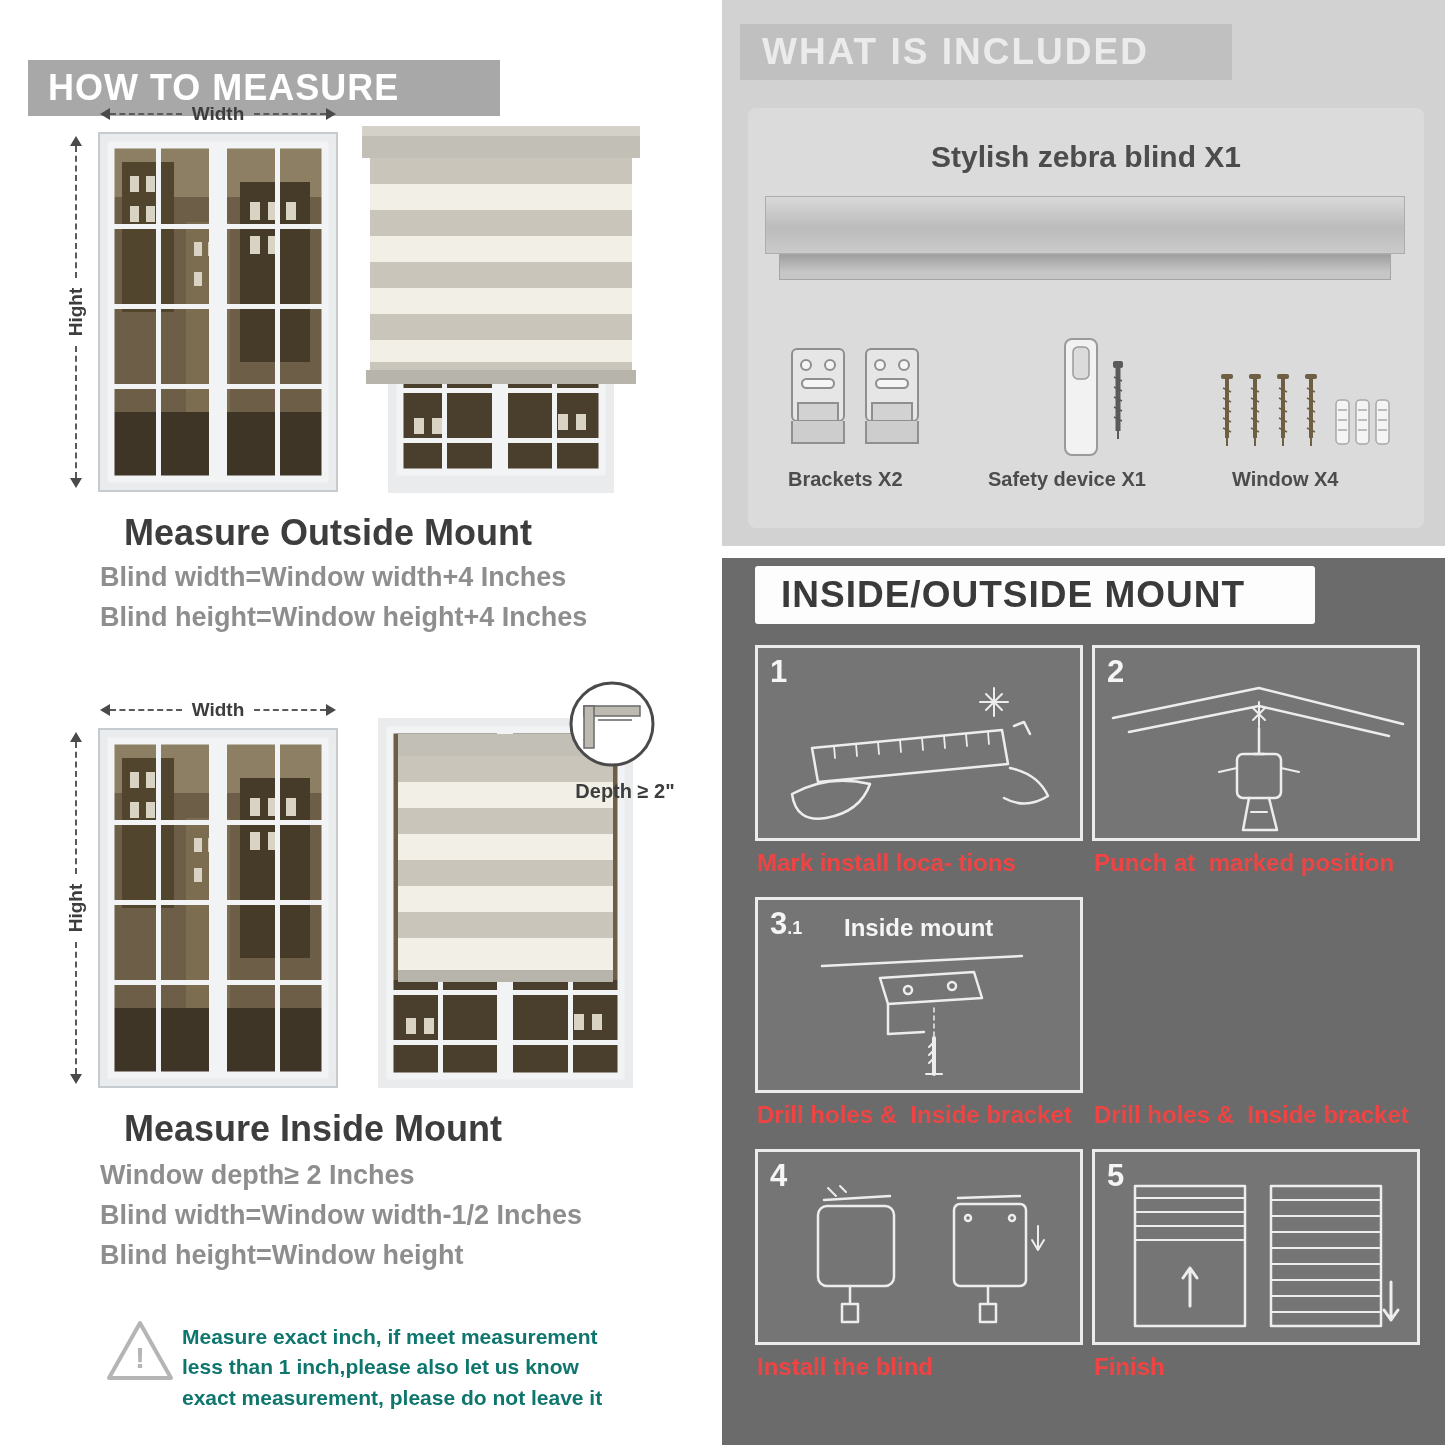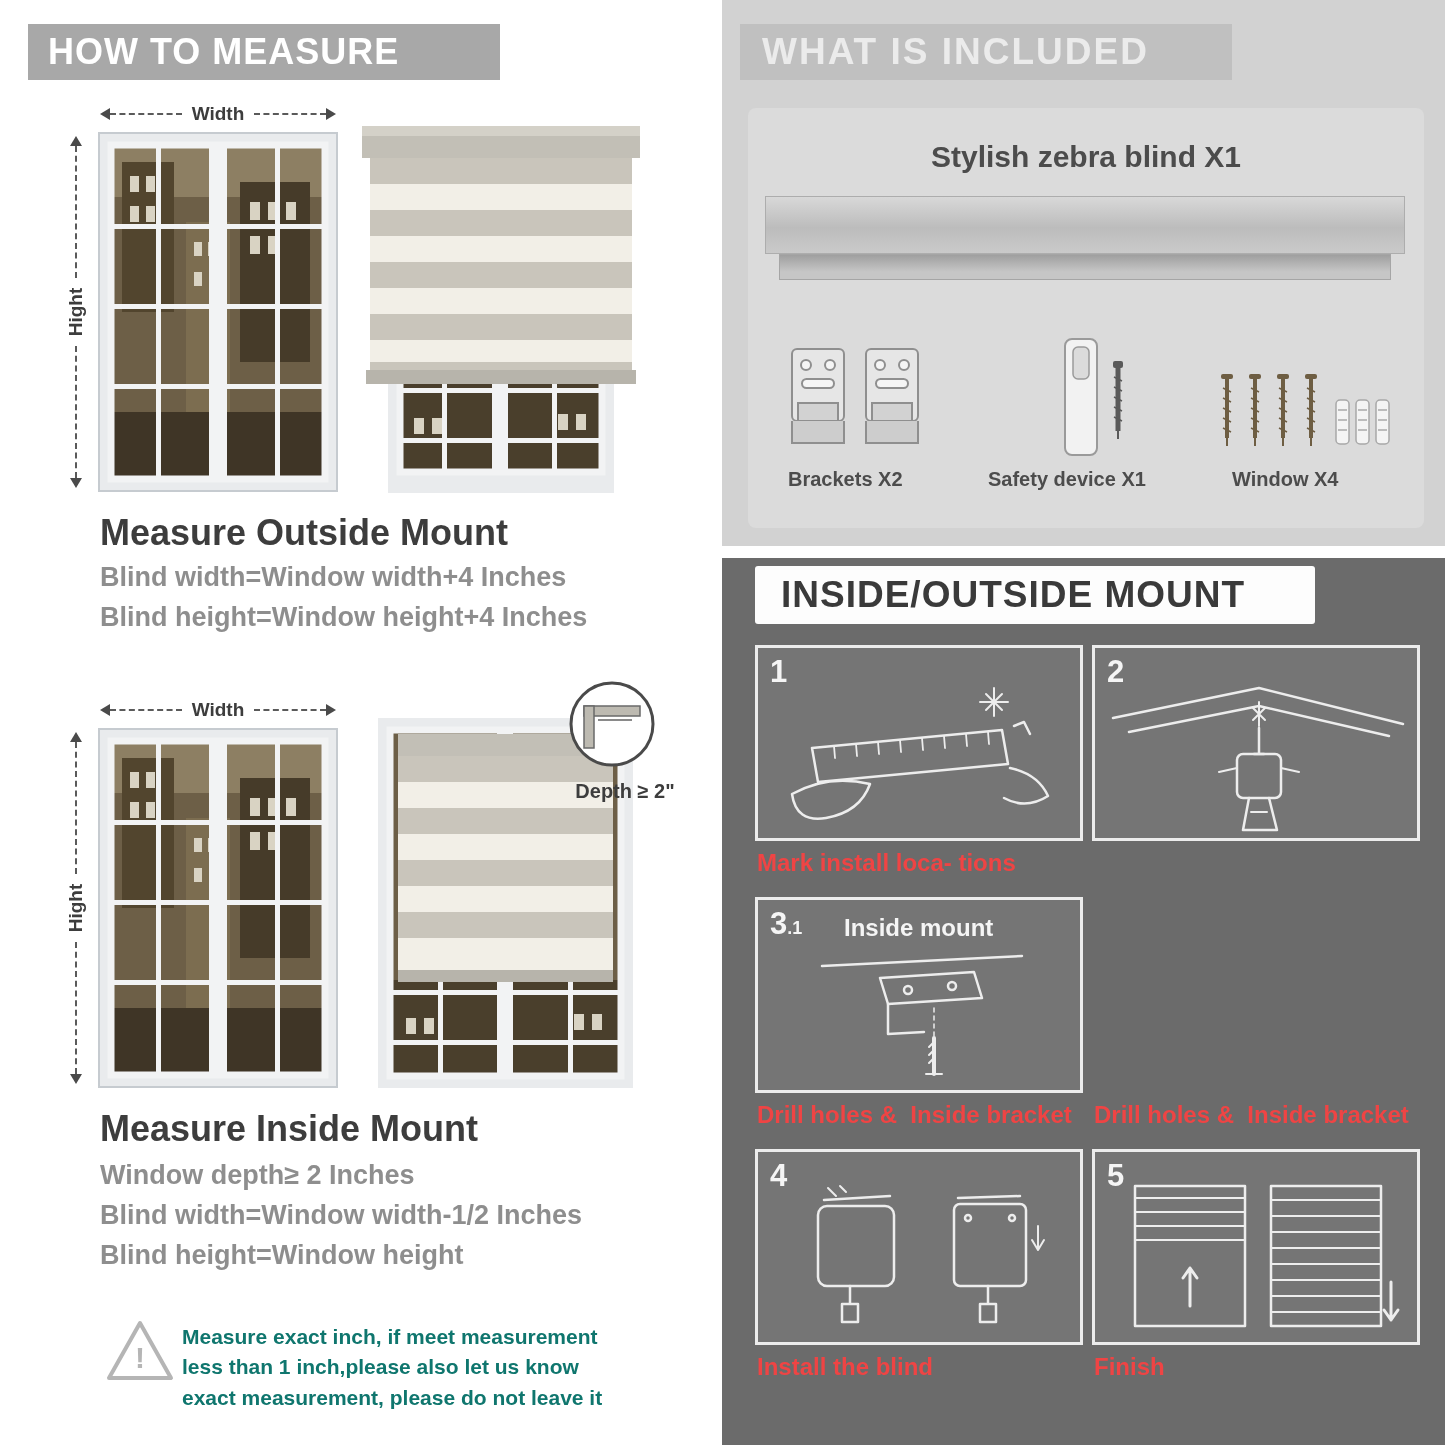--- a/index.html
+++ b/index.html
@@ -3,22 +3,22 @@
 <meta charset="utf-8">
 <style>
   * { margin:0; padding:0; box-sizing:border-box; }
   html,body { width:1445px; height:1445px; background:#fff;
     font-family:"Liberation Sans", sans-serif; }
   #canvas { position:relative; width:1445px; height:1445px; background:#ffffff; overflow:hidden; }
   .abs { position:absolute; }
 
   
   .banner-left { background:#a8a8a8; color:#ffffff; font-size:36px; font-weight:bold;
-    line-height:56px; padding-left:20px; letter-spacing:1px; }
-  .h-measure { font-size:36px; font-weight:bold; color:#3d3d3d; }
+    line-height:56px; padding-left:20px; letter-spacing:1px;margin-top:36px; }
+  .h-measure { font-size:36px; font-weight:bold; color:#3d3d3d;margin-left:24px; }
   .measure-line { font-size:27px; font-weight:bold; color:#8e8e8e; }
   .note-text { font-size:21px; font-weight:bold; color:#0f766e; line-height:1.45; }
 
   
   .harrow { position:absolute; display:flex; align-items:center; height:20px; }
   .harrow .ah { width:0; height:0; border-style:solid; flex:0 0 auto; }
   .harrow .ah.l { border-width:6px 10px 6px 0; border-color:transparent #4a4a4a transparent transparent; }
   .harrow .ah.r { border-width:6px 0 6px 10px; border-color:transparent transparent transparent #4a4a4a; }
   .harrow .dash { flex:1 1 auto; border-top:2px dashed #5a5a5a; height:0; }
   .harrow .lbl { padding:0 10px; font-size:19px; font-weight:bold; color:#3d3d3d; white-space:nowrap; }
@@ -367,20 +367,21 @@
         <path d="M30 56 L160 30 L290 60"></path>
         <path d="M154 32 L166 44 M166 32 L154 44 M160 26 L160 50" stroke-width="2"></path>
         <path d="M160 52 L160 78 M155 78 L165 78"></path>
         <rect x="138" y="78" width="44" height="44" rx="6"></rect>
         <path d="M138 92 L120 96 M182 92 L200 96" stroke-width="2"></path>
         <path d="M150 122 L144 154 L178 154 L170 122"></path>
         <path d="M152 136 L168 136" stroke-width="2"></path>
       </g>
     </svg>
   </div>
+  <div class="step-caption" style="left:1094px; top:849px;">Punch at  marked position</div>
 
   <div class="step-panel" style="left:755px; top:897px;">
     <div class="step-num">
       <span>3</span><span class="sub">.1</span>
     </div>
     <div class="step-mini-label">Inside mount</div>
     <svg class="step-art" width="318" height="140" viewBox="0 0 318 140">
       <g stroke="#ededed" fill="none" stroke-width="2.5" stroke-linecap="round" stroke-linejoin="round">
         <path d="M60 18 L260 8"></path>
         <path d="M118 30 L212 24 L220 50 L126 56 Z"></path>

